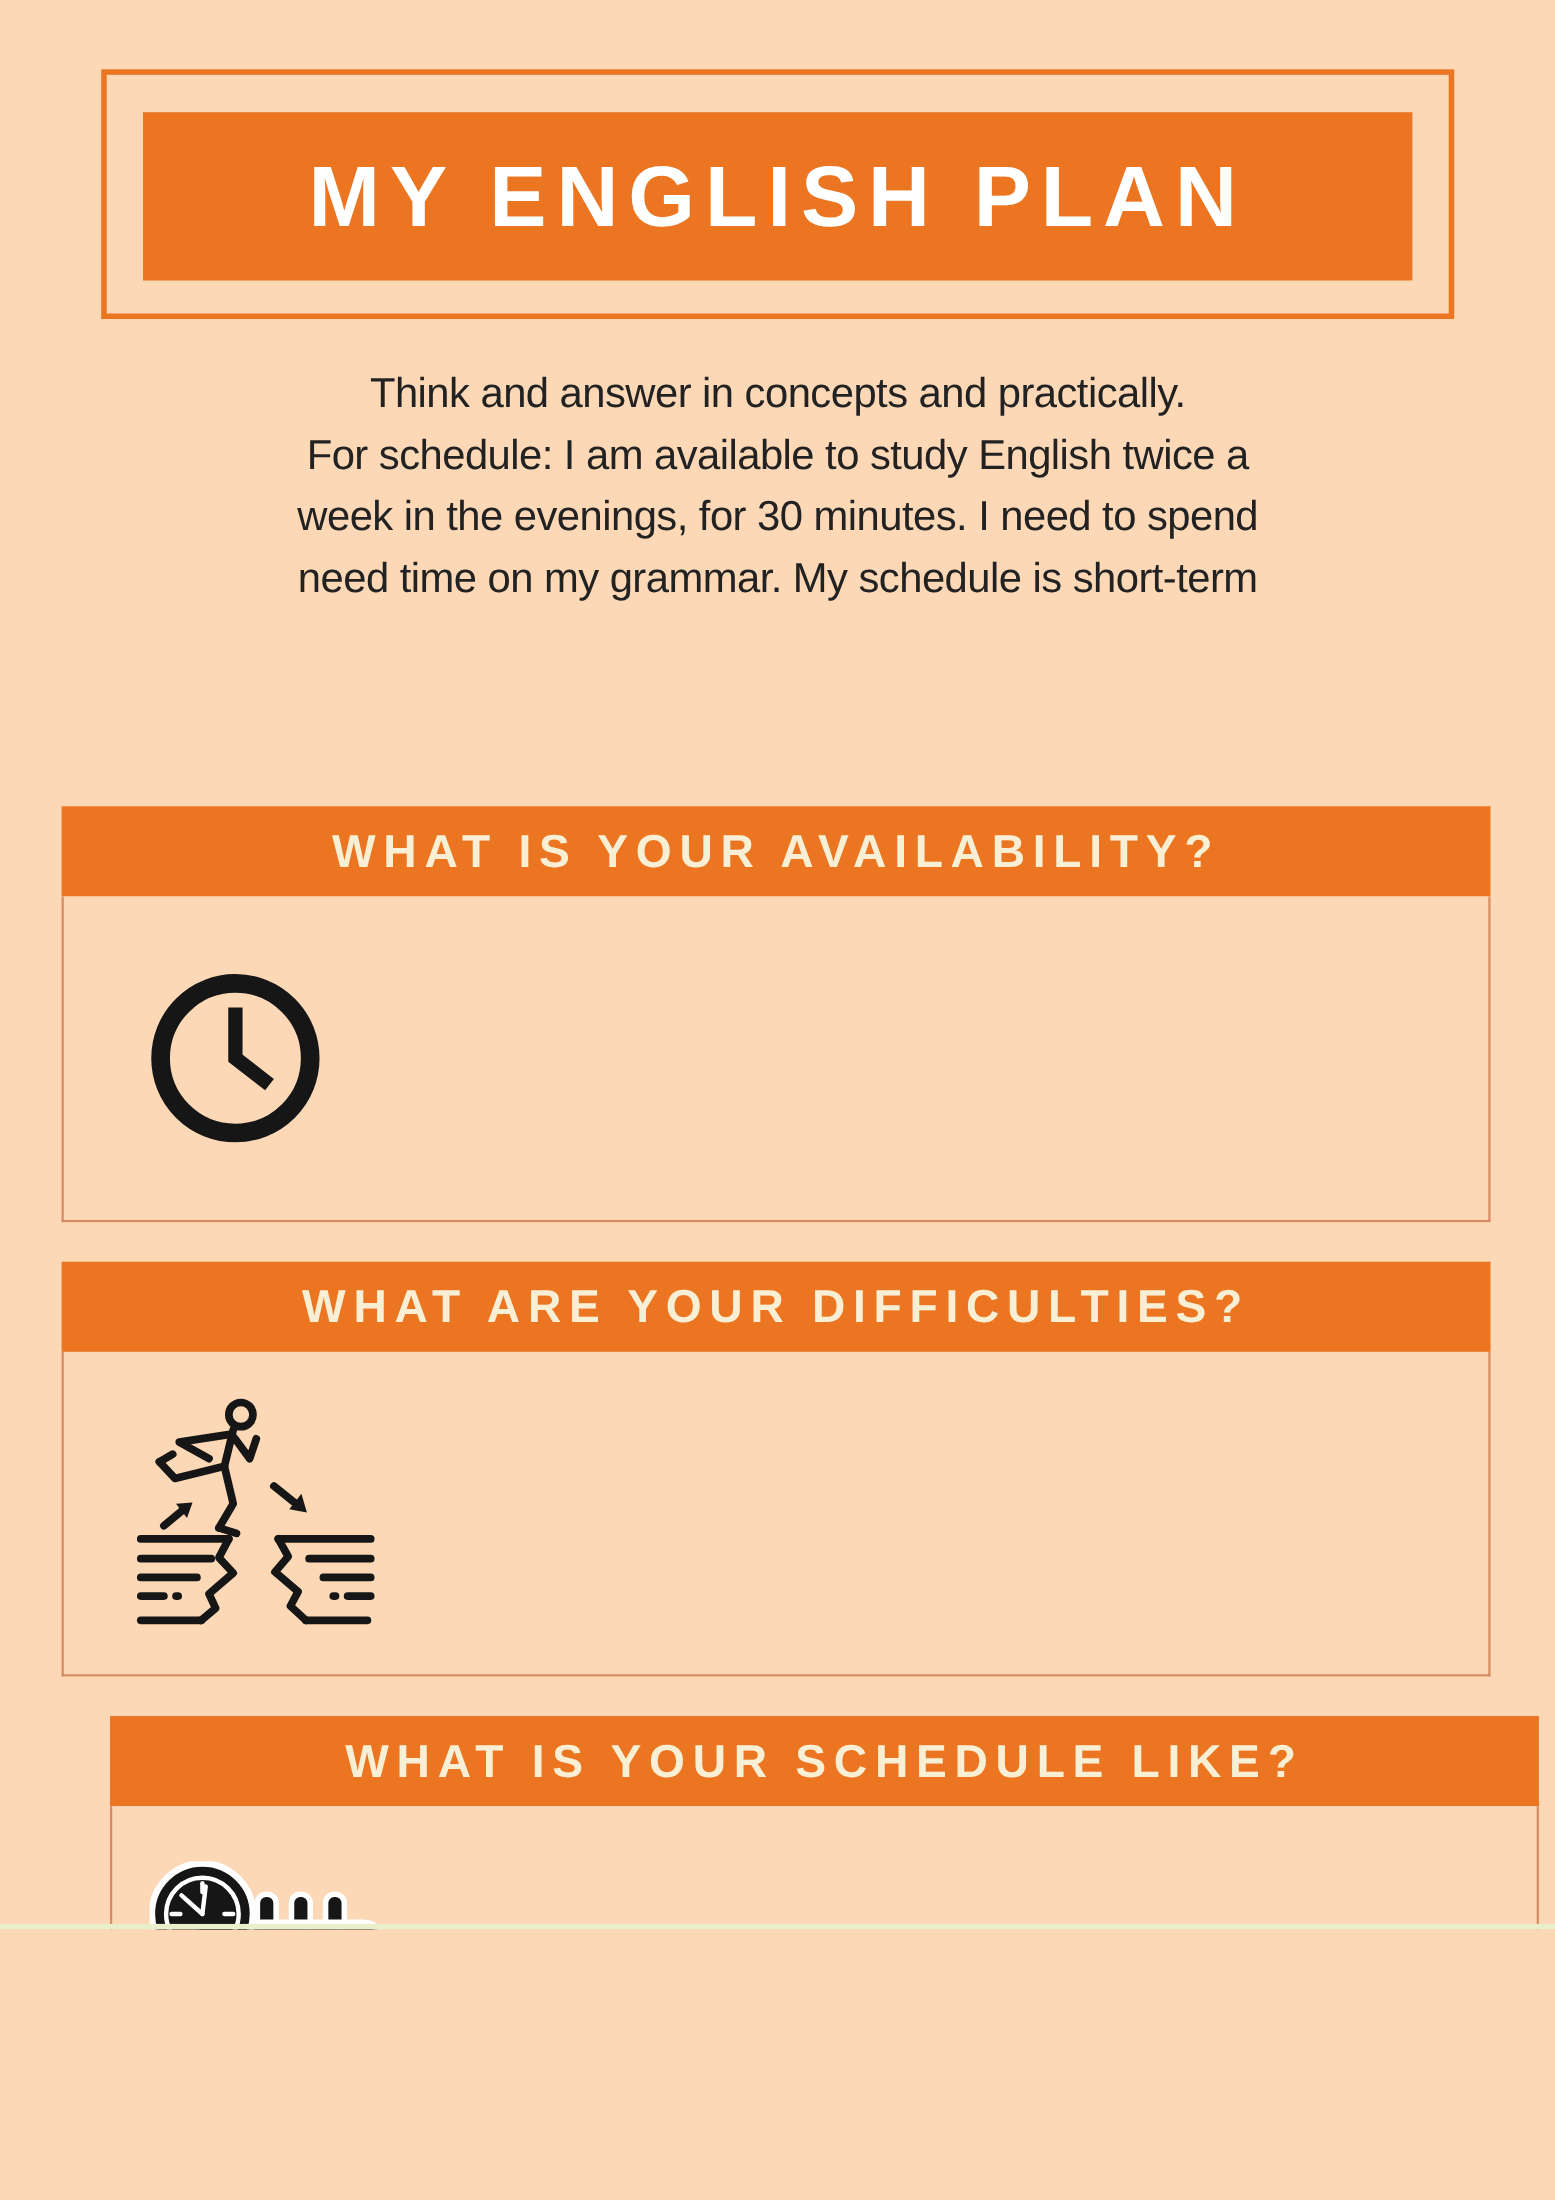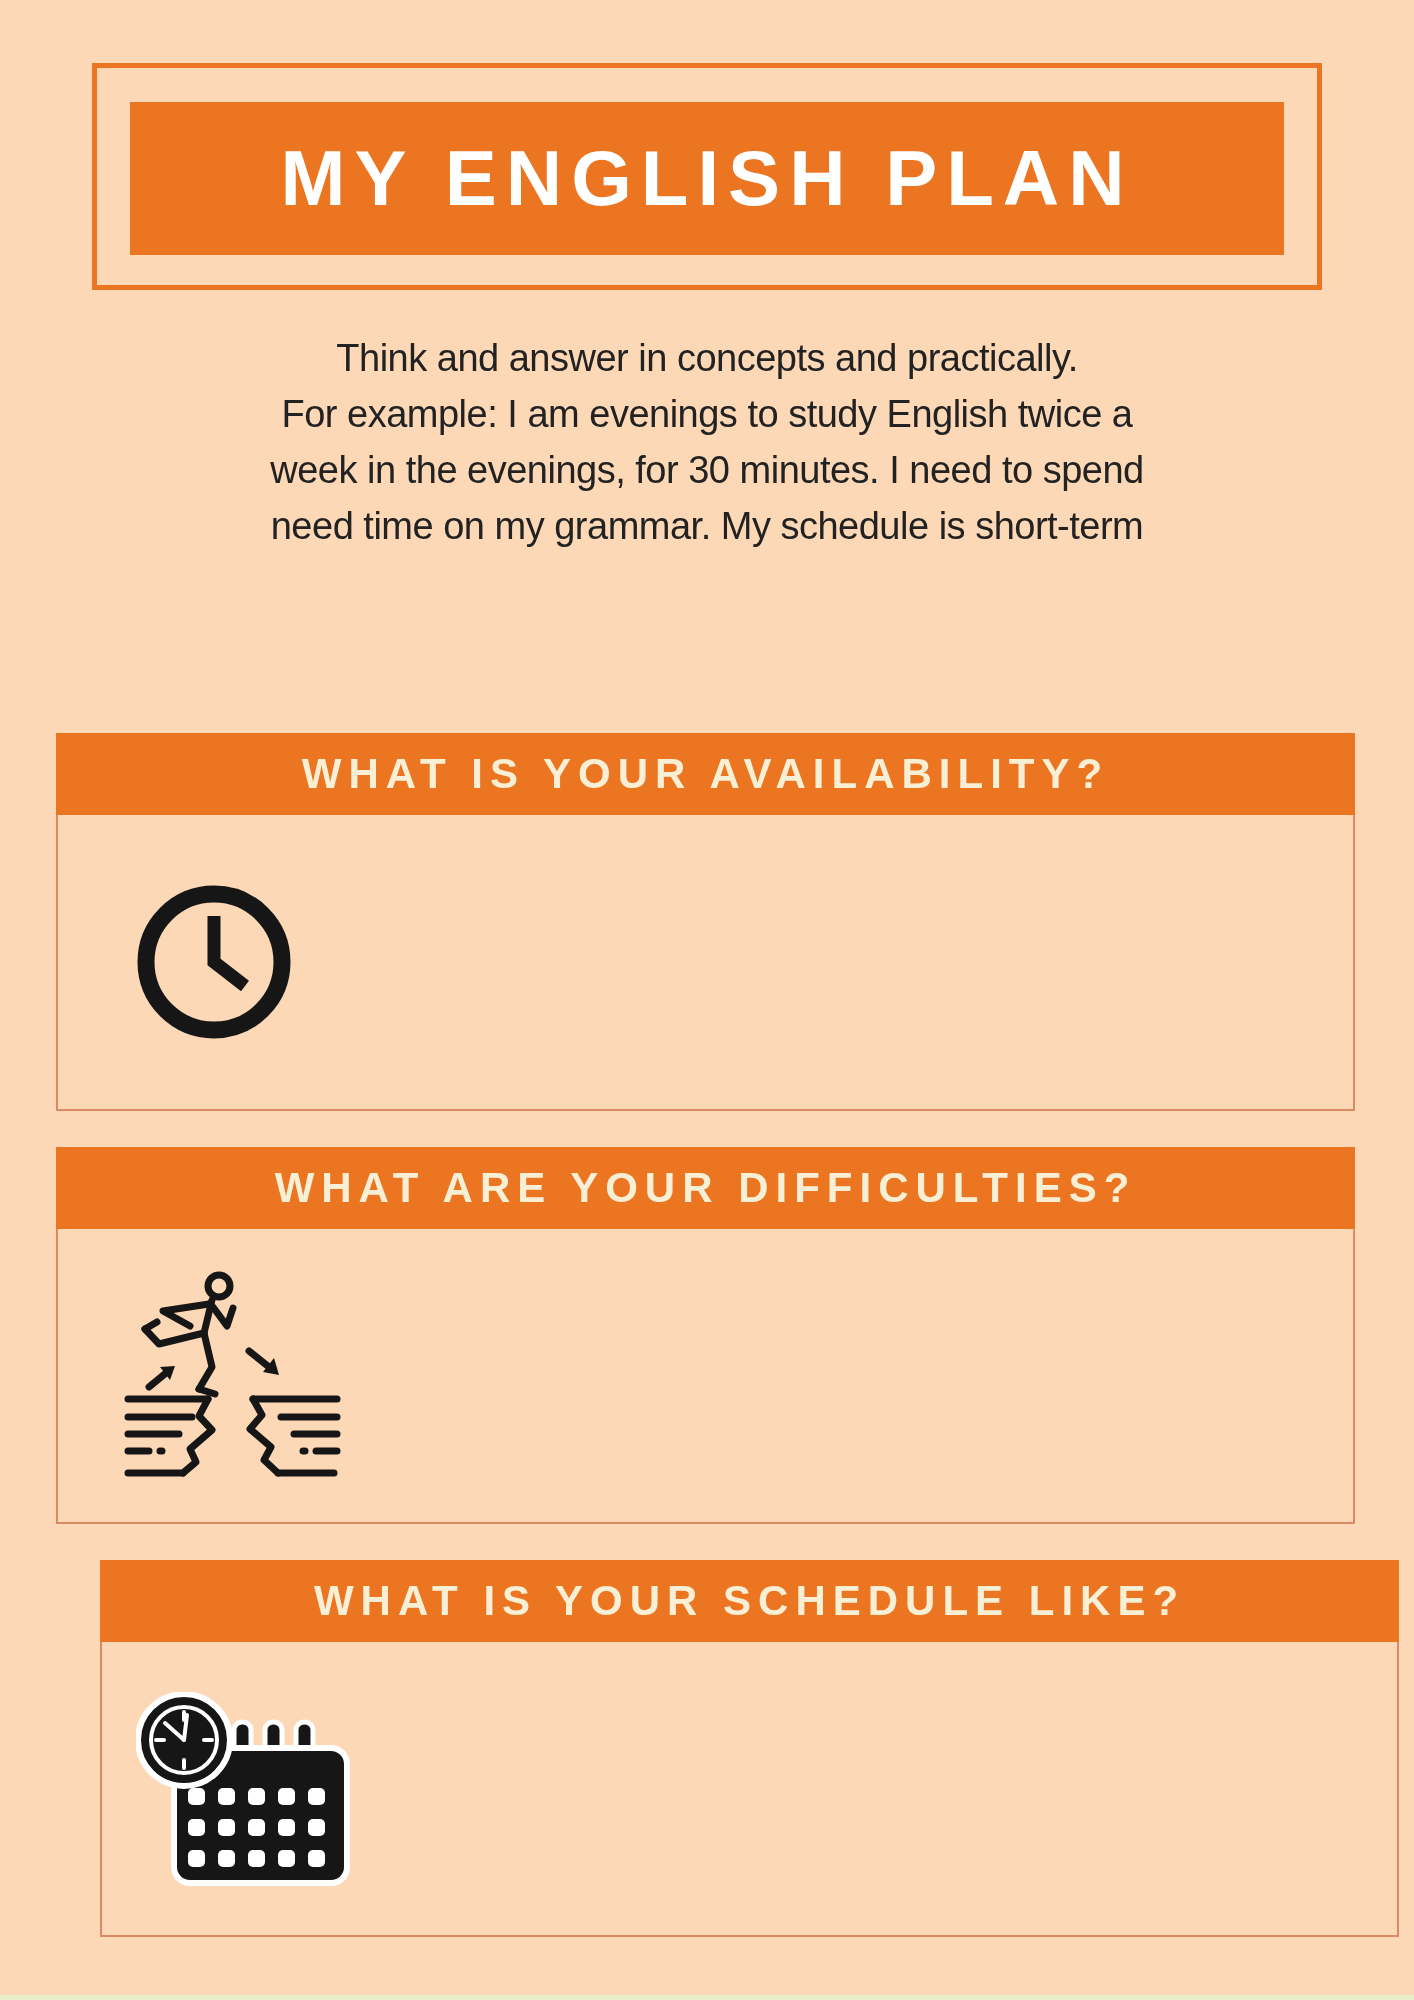--- a/index.html
+++ b/index.html
@@ -9,21 +9,21 @@
     --box-border:#d98b65;
     --body-text:#222222;
     --icon-black:#161616;
     --title-white:#ffffff;
     --bottom-strip-green:#e9eecb;
   }
   html,body{margin:0;padding:0;}
   body{background:#fcd8b6;}
   .sheet{
     position:relative;
-    width:1414px;height:2000px;
+    width:1414px;height:1754px;
     background:var(--page-peach);
     overflow:hidden;
     font-family:"Liberation Sans",sans-serif;
   }
   
   .title-frame{
     position:absolute;left:92px;top:63px;width:1230px;height:227px;
     border:5px solid var(--accent-orange);
     box-sizing:border-box;
   }
@@ -83,21 +83,21 @@
 <div class="sheet">
 
   <div class="title-frame">
     <div class="title-bar">
       <div class="title-text">MY ENGLISH PLAN</div>
     </div>
   </div>
 
   <div class="intro">
     <div>Think and answer in concepts and practically.</div>
-    <div>For example: I am evenings to study English twice a</div>
+    <div>For schedule: I am available to study English twice a</div>
     <div>week in the evenings, for 30 minutes. I need to spend</div>
     <div>need time on my grammar. My schedule is short-term</div>
   </div>
 
   <div class="section sec-availability">
     <div class="section-header">
       <span>WHAT IS YOUR AVAILABILITY?</span>
     </div>
     <div class="section-body">
       <svg class="icon icon-clock" viewBox="0 0 172 172">

